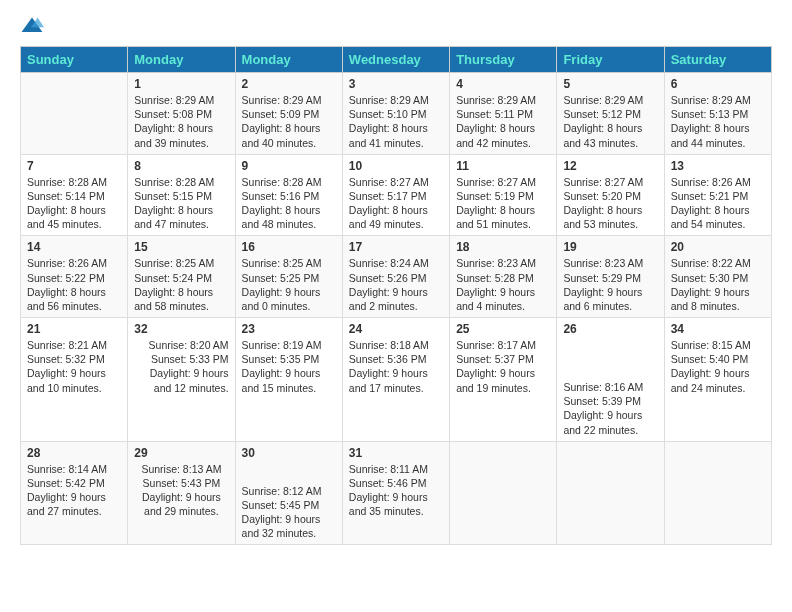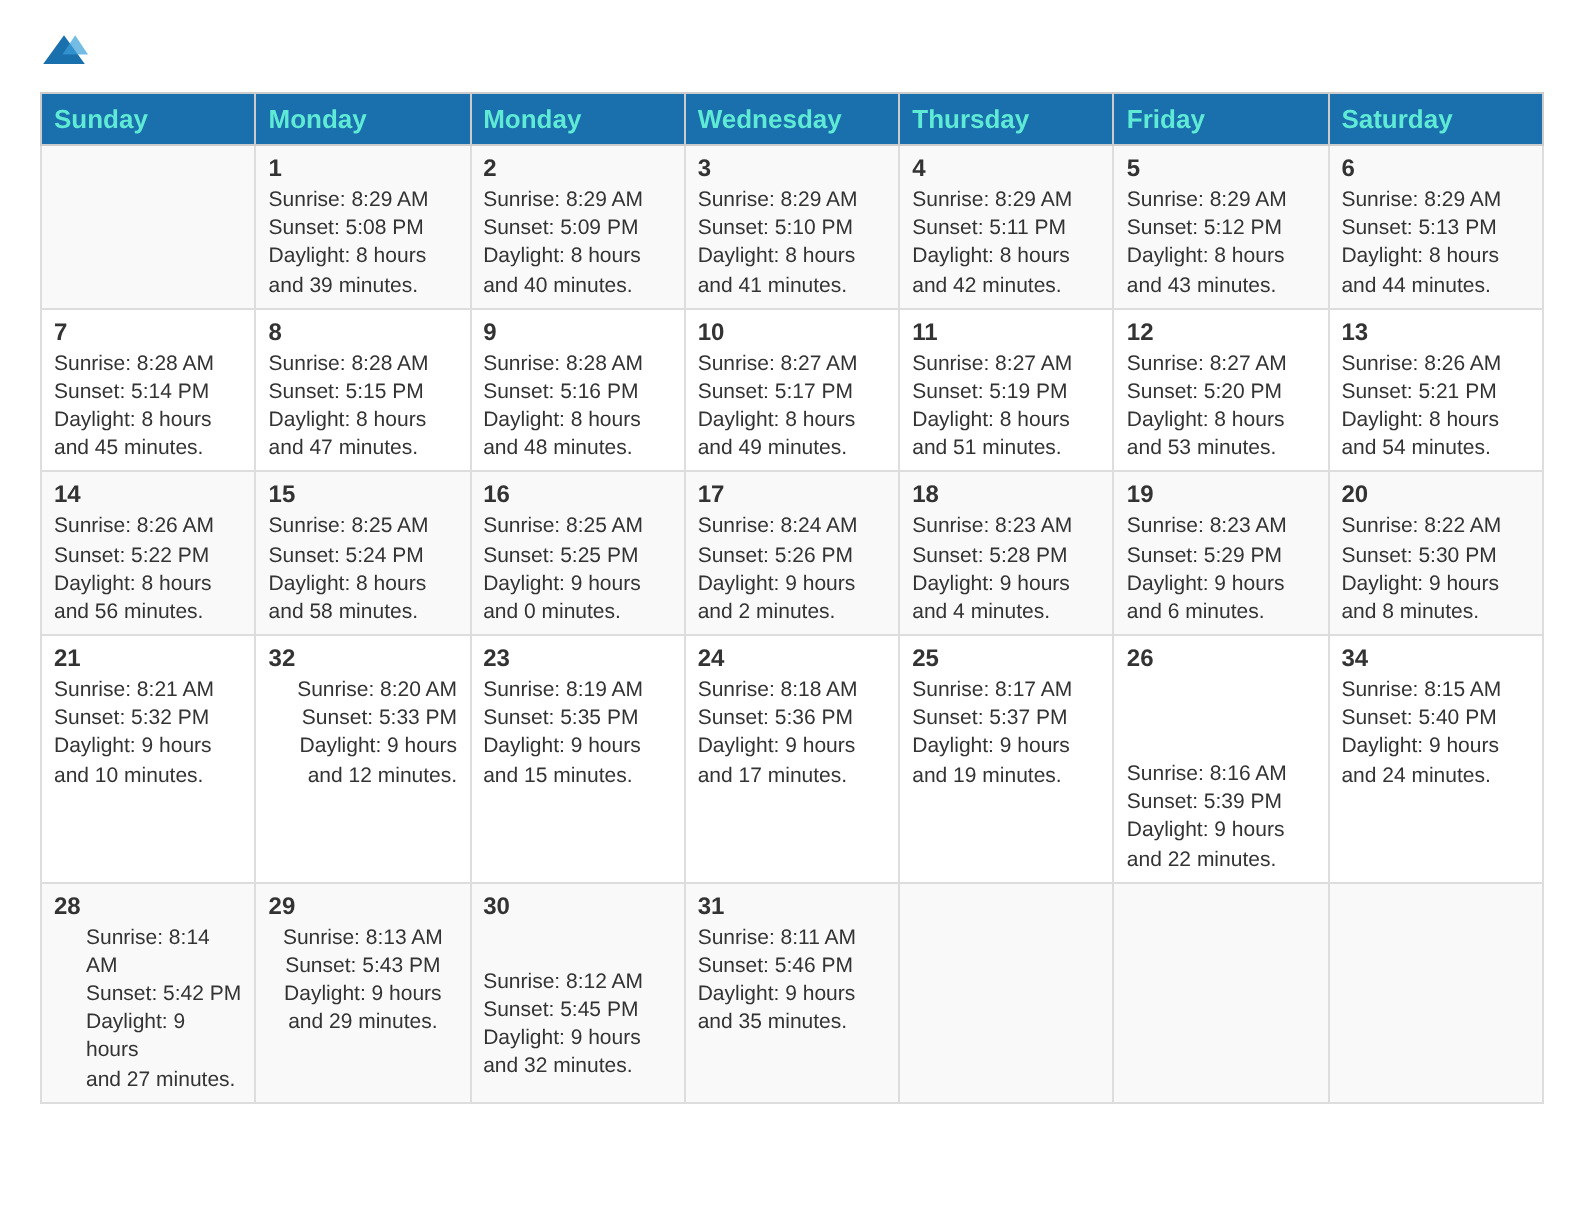--- a/index.html
+++ b/index.html
@@ -322,21 +322,21 @@
             <span class="day-num">34</span>
             <div class="cell-content" style="white-space: pre-line;">Sunrise: 8:15 AM
 Sunset: 5:40 PM
 Daylight: 9 hours
 and 24 minutes.</div>
           </td>
         </tr>
         <tr>
           <td>
             <span class="day-num">28</span>
-            <div class="cell-content" style="white-space: pre-line; margin-left: 16px;">Sunrise: 8:14 AM
+            <div class="cell-content" style="white-space: pre-line;">Sunrise: 8:14 AM
 Sunset: 5:42 PM
 Daylight: 9 hours
 and 27 minutes.</div>
           </td>
           <td>
             <span class="day-num">29</span>
             <div class="cell-content" style="white-space: pre-line; text-align: center;">Sunrise: 8:13 AM
 Sunset: 5:43 PM
 Daylight: 9 hours
 and 29 minutes.</div>

